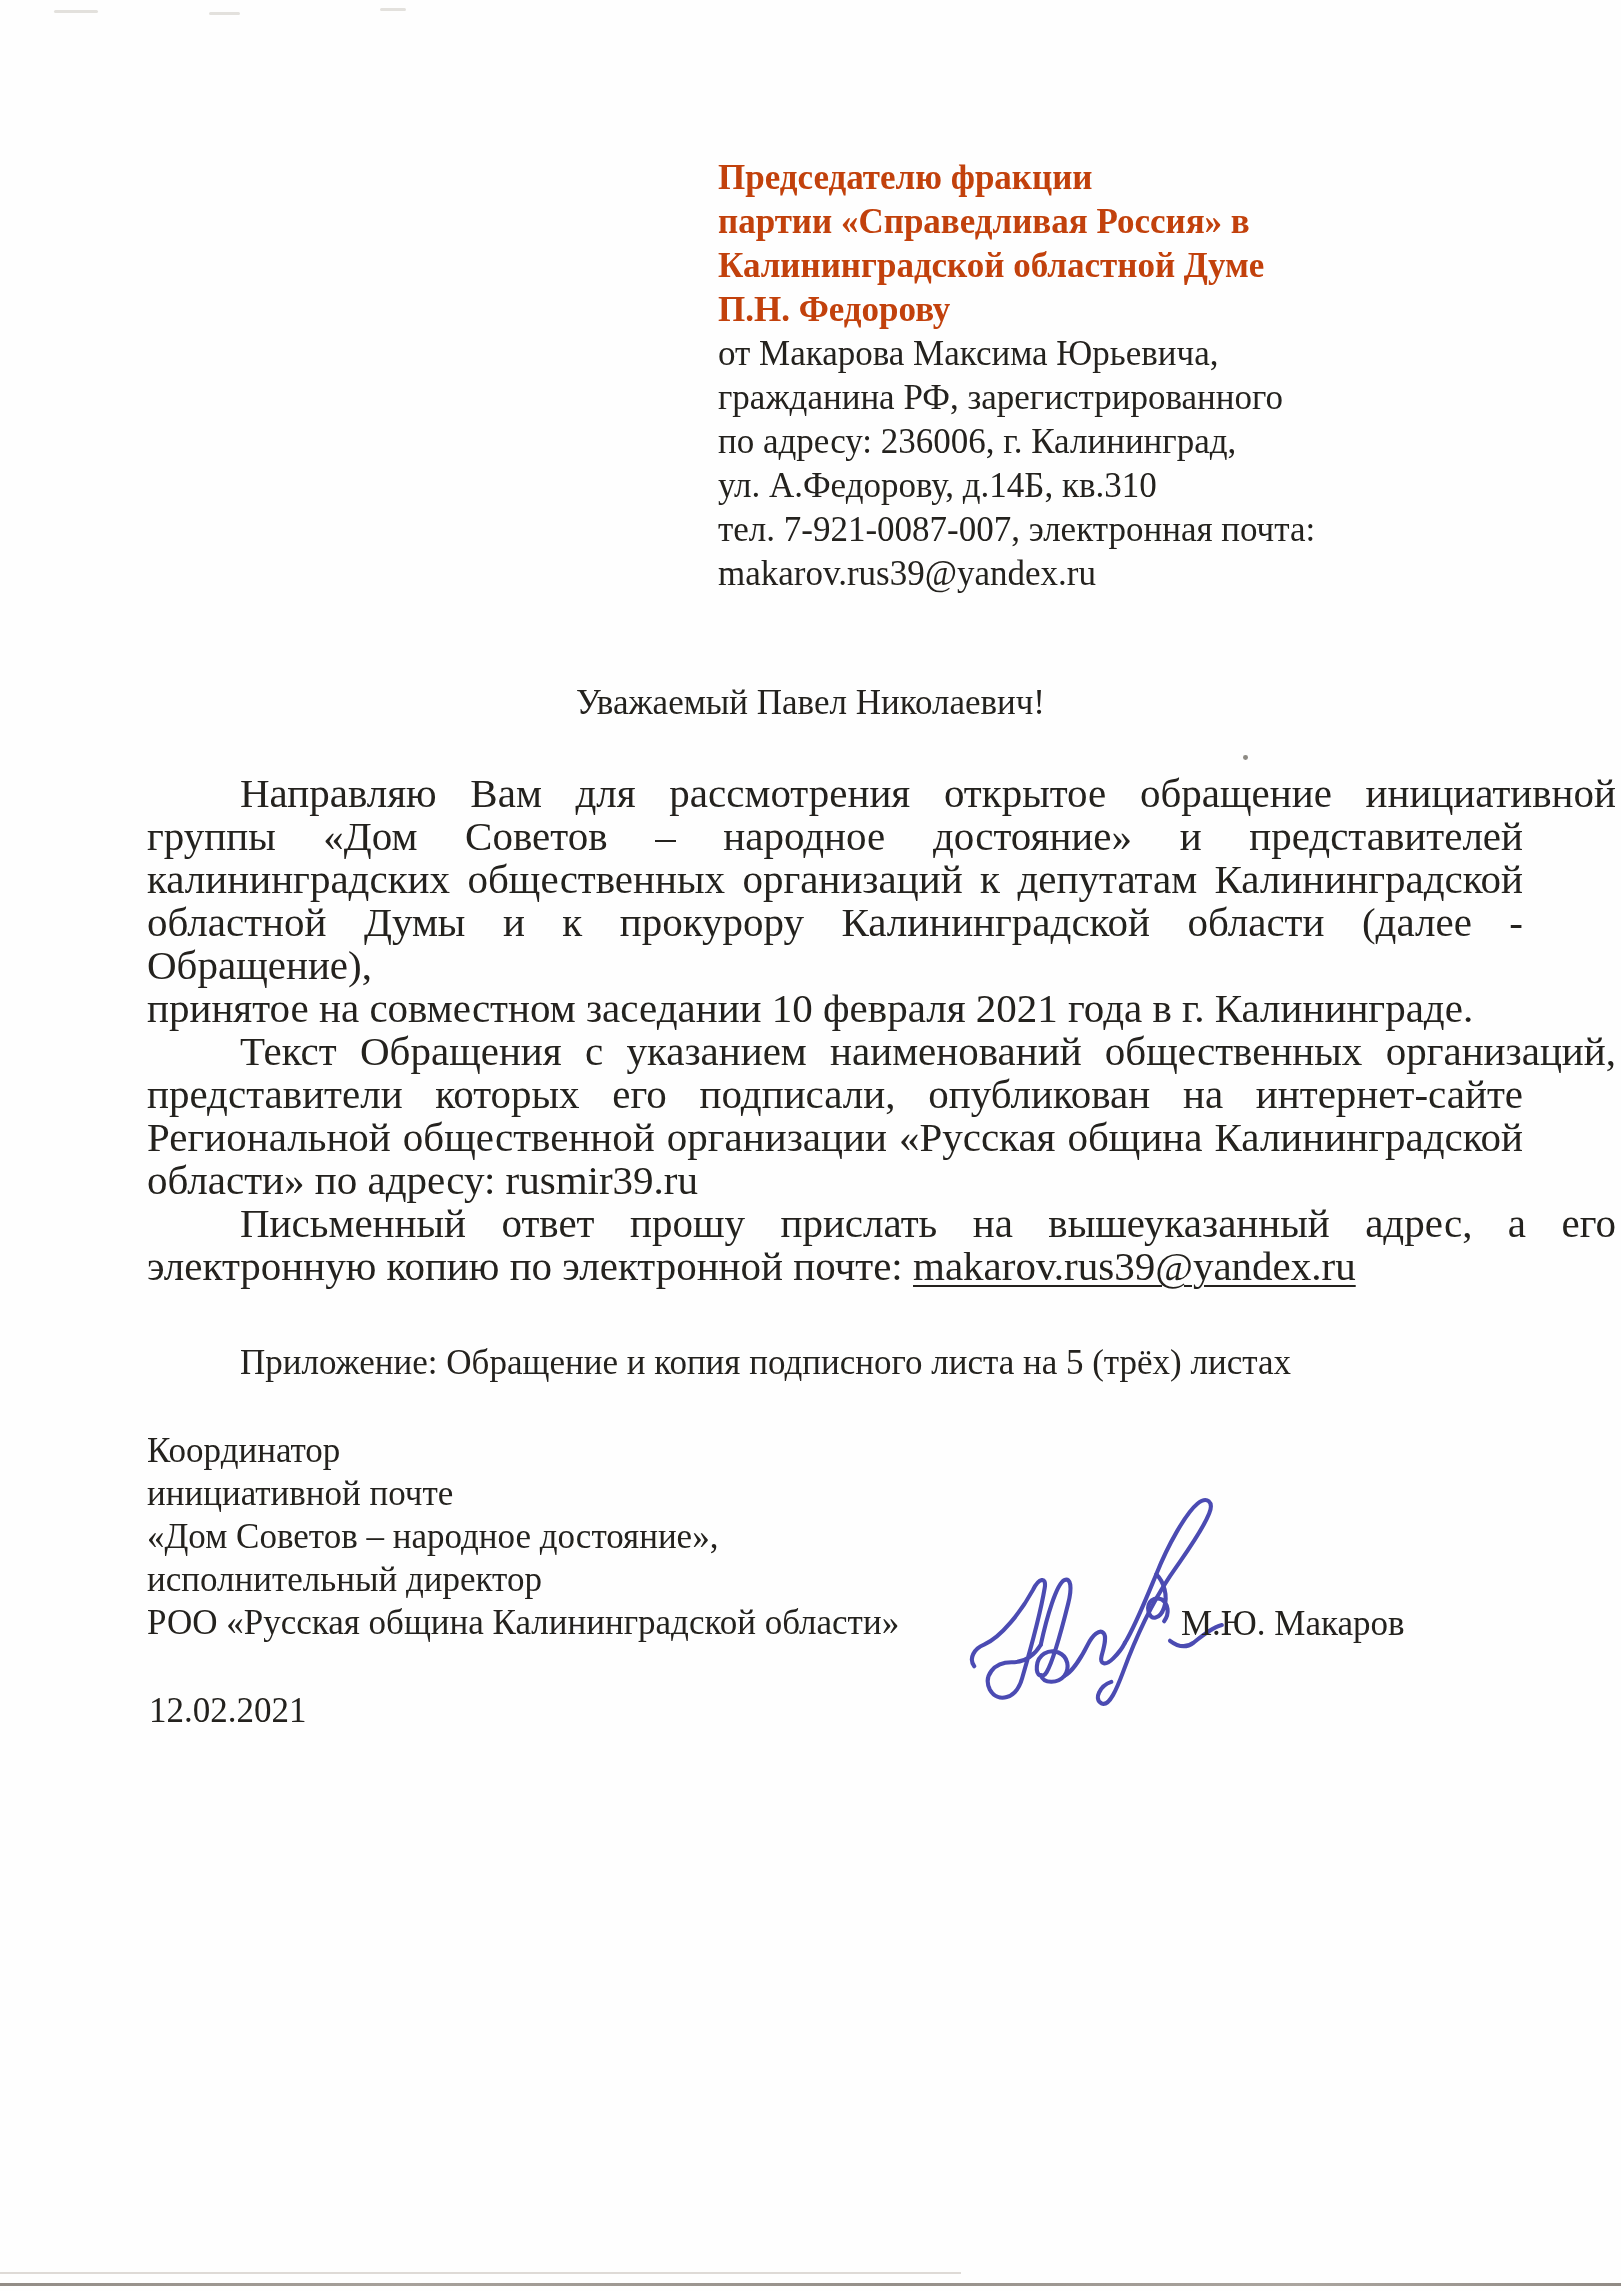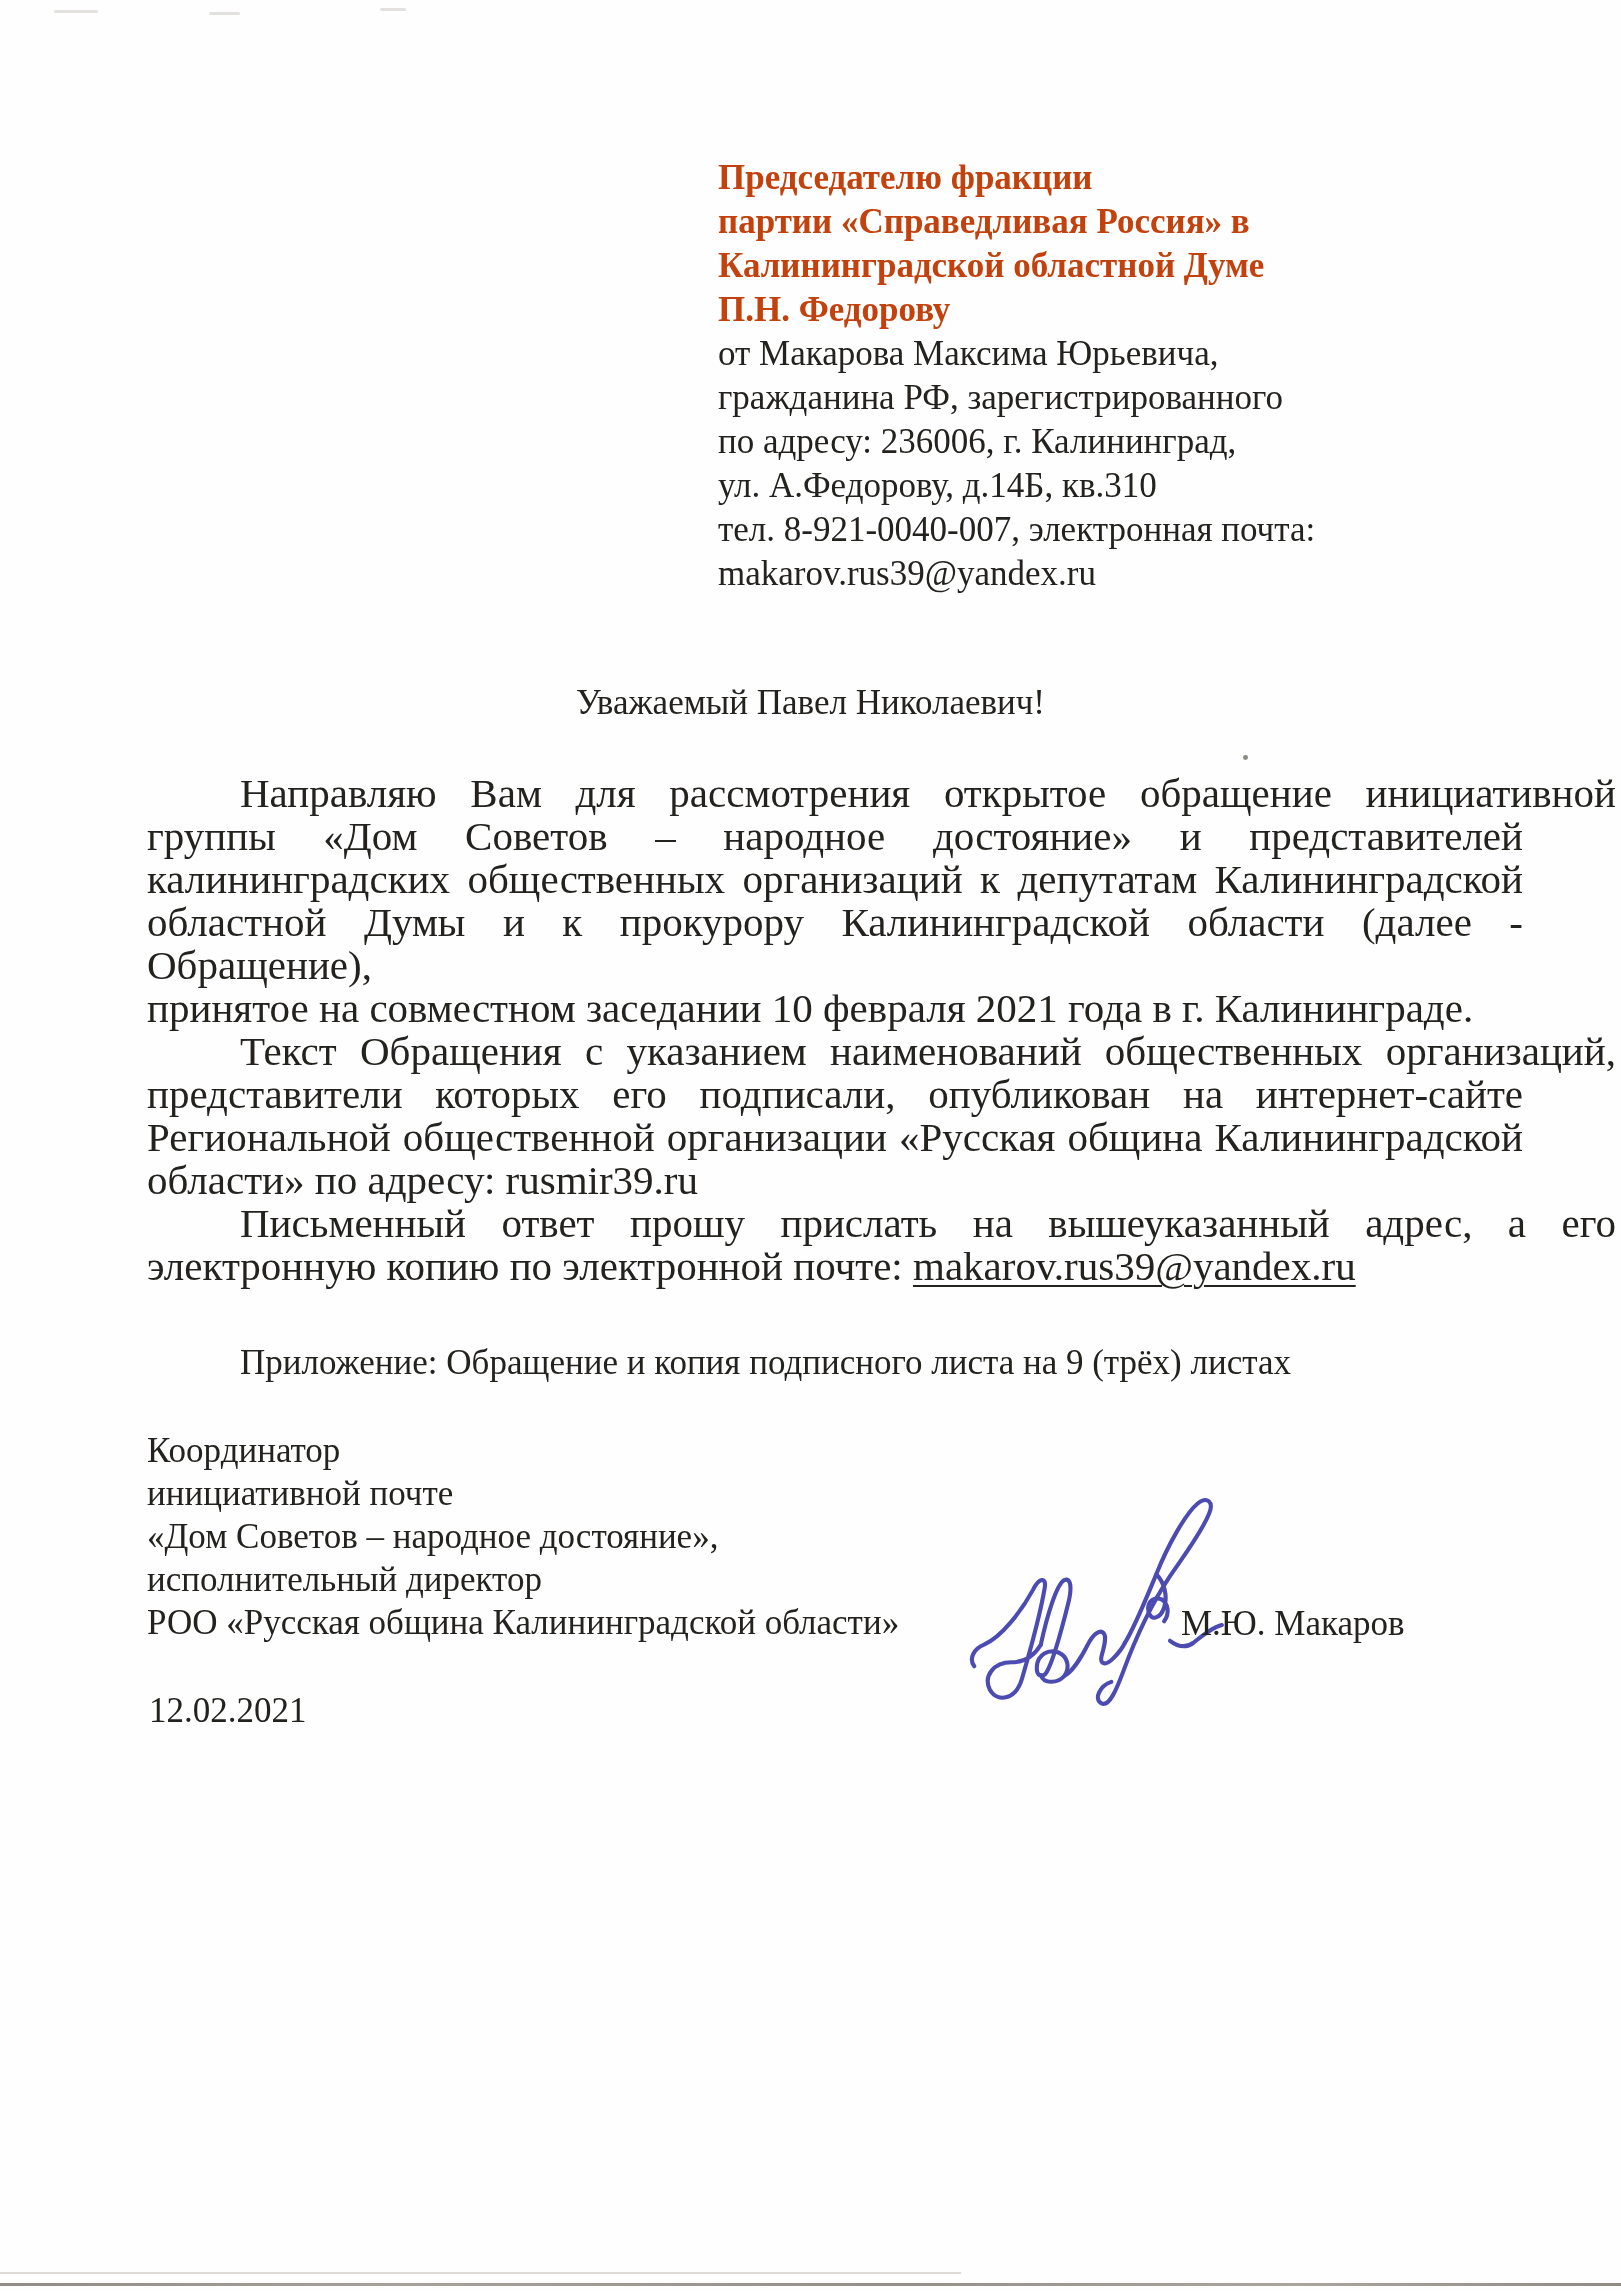--- a/index.html
+++ b/index.html
@@ -56,21 +56,21 @@
 
   <div class="recipient">
     <div class="line bold">Председателю фракции</div>
     <div class="line bold">партии «Справедливая Россия» в</div>
     <div class="line bold">Калининградской областной Думе</div>
     <div class="line bold">П.Н. Федорову</div>
     <div class="line">от Макарова Максима Юрьевича,</div>
     <div class="line">гражданина РФ, зарегистрированного</div>
     <div class="line">по адресу: 236006, г. Калининград,</div>
     <div class="line">ул. А.Федорову, д.14Б, кв.310</div>
-    <div class="line">тел. 8-921-0040-007, электронная почта:</div>
+    <div class="line">тел. 7-921-0087-007, электронная почта:</div>
     <div class="line">makarov.rus39@yandex.ru</div>
   </div>
 
   <div class="salutation">Уважаемый Павел Николаевич!</div>
 
   <div class="bodytext">
     <div class="bl jline indent">Направляю Вам для рассмотрения открытое обращение инициативной</div>
     <div class="bl jline">группы «Дом Советов – народное достояние» и представителей</div>
     <div class="bl jline">калининградских общественных организаций к депутатам Калининградской</div>
     <div class="bl jline">областной Думы и к прокурору Калининградской области (далее - Обращение),</div>
@@ -80,21 +80,21 @@
     <div class="bl jline">представители которых его подписали, опубликован на интернет-сайте</div>
     <div class="bl jline">Региональной общественной организации «Русская община Калининградской</div>
     <div class="bl">области» по адресу: rusmir39.ru</div>
 
     <div class="bl jline indent">Письменный ответ прошу прислать на вышеуказанный адрес, а его</div>
     <div class="bl"><span>электронную копию по электронной почте: </span><span class="email">makarov.rus39@yandex.ru</span></div>
   </div>
 
   <div class="dot-speck" style="left:1243px;top:755px;"></div>
 
-  <div class="attachment">Приложение: Обращение и копия подписного листа на 9 (трёх) листах</div>
+  <div class="attachment">Приложение: Обращение и копия подписного листа на 5 (трёх) листах</div>
 
   <div class="sigblock">
     <div class="line">Координатор</div>
     <div class="line">инициативной почте</div>
     <div class="line">«Дом Советов – народное достояние»,</div>
     <div class="line">исполнительный директор</div>
     <div class="line">РОО «Русская община Калининградской области»</div>
   </div>
 
   <svg class="signature-svg" width="323" height="255" viewBox="0 0 330 260" fill="none">

